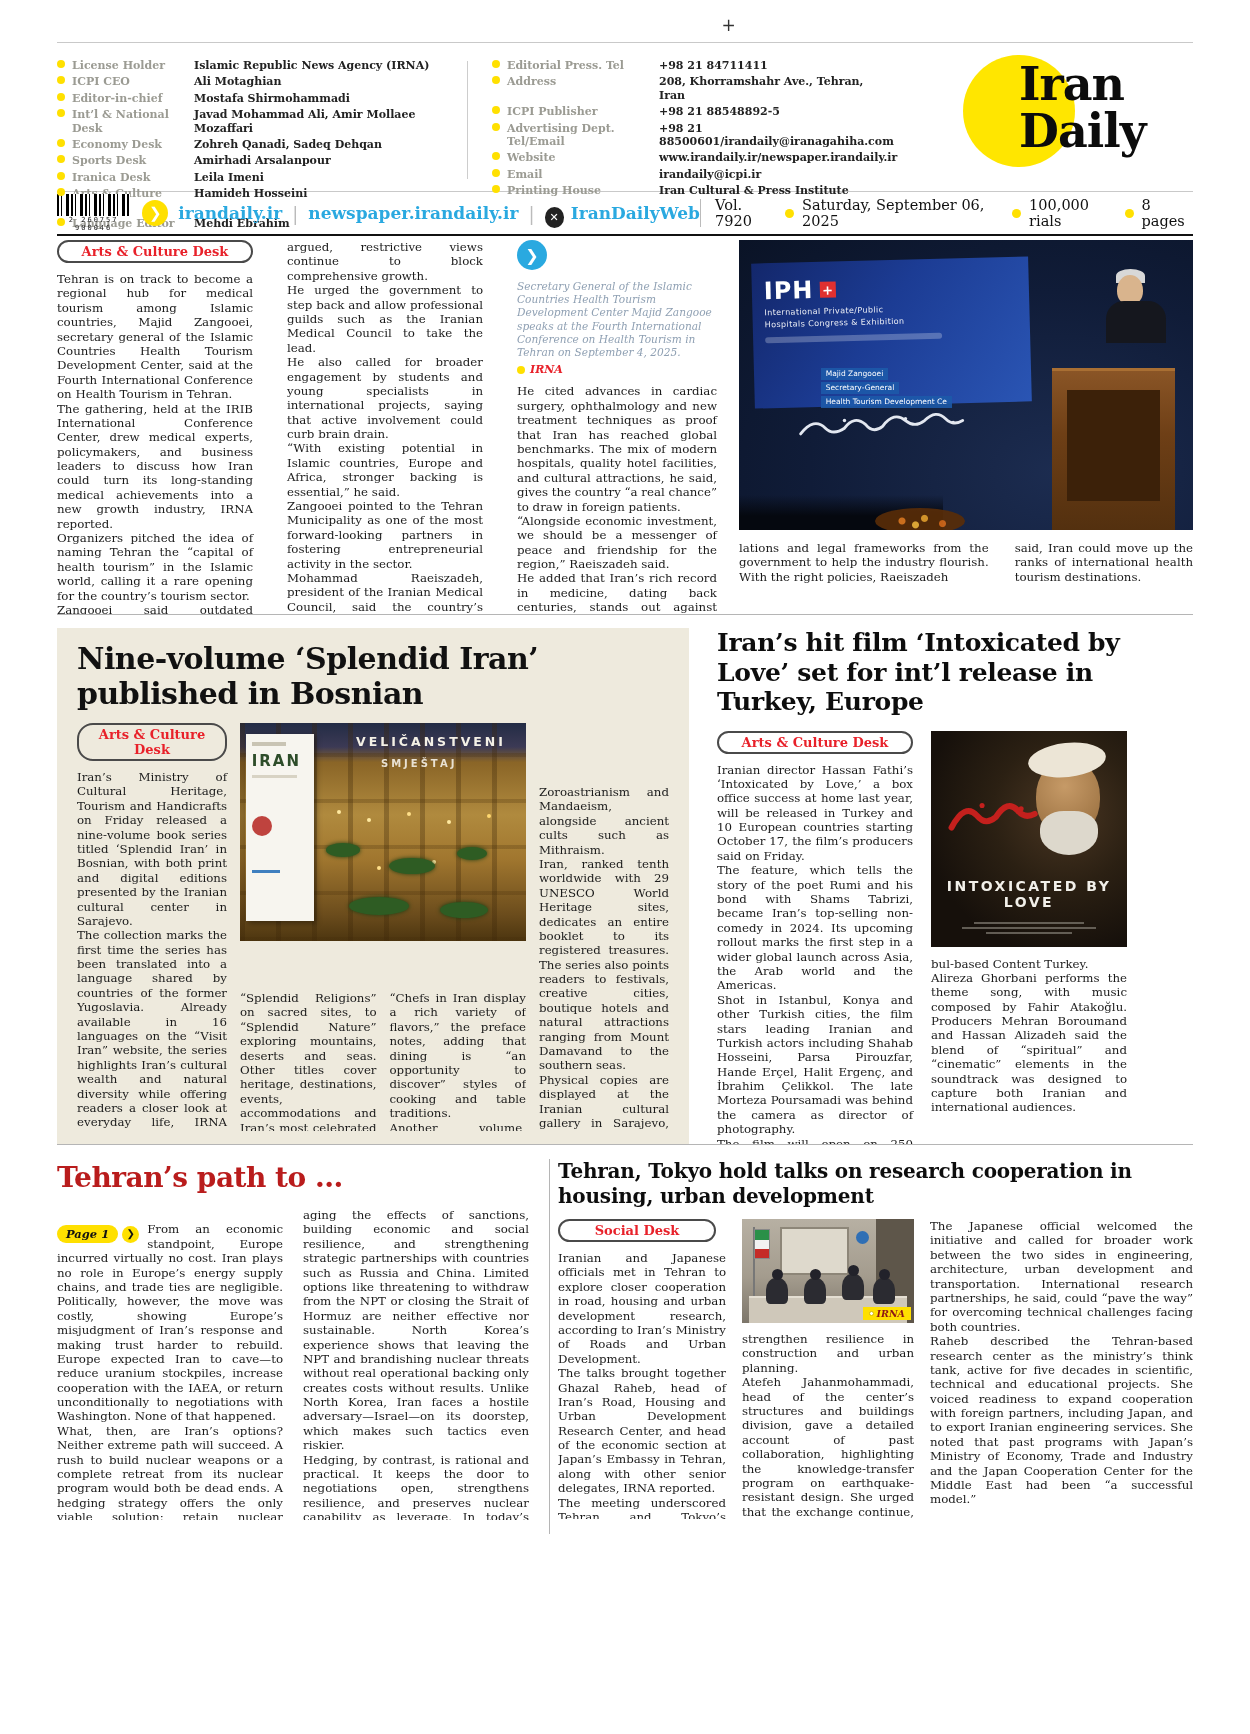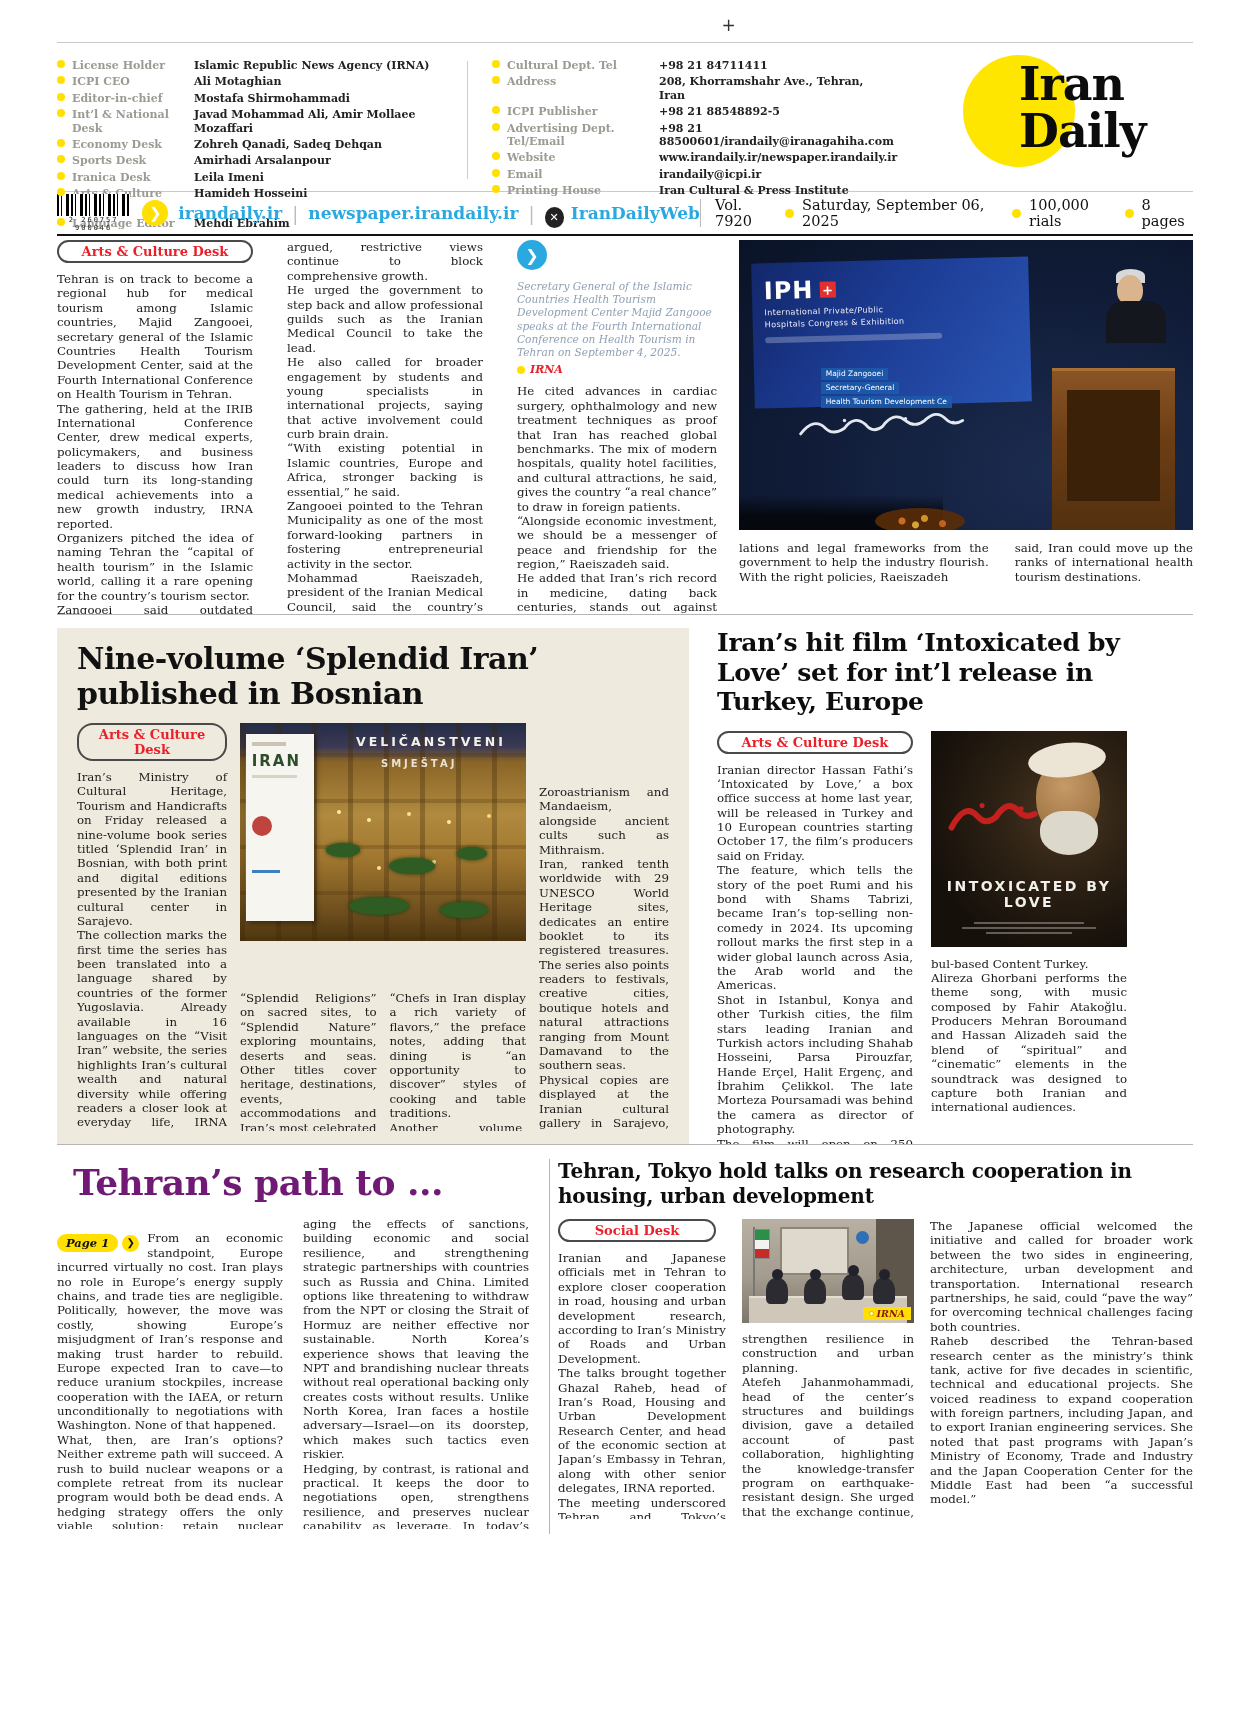--- a/index.html
+++ b/index.html
@@ -139,21 +139,21 @@
   .p3-beard { position:absolute; left:4px; bottom:-18px; width:58px; height:44px; border-radius:45% 45% 55% 55%; background:#ddd8cc; }
   .p3-callig { position:absolute; left:6%; top:22%; width:52%; height:38%; }
   .p3-title { position:absolute; left:0; right:0; bottom:17%; text-align:center; color:#f2f0ea; font-family:"DejaVu Sans",sans-serif; font-size:14px; letter-spacing:2.5px; font-weight:bold; }
   .p3-credits { position:absolute; left:10%; right:10%; bottom:6%; display:flex; flex-direction:column; gap:3px; align-items:center; }
   .p3-credits span { display:block; height:2px; background:#8a867c; opacity:.65; }
   .p3-credits span:nth-child(1){ width:70%; } .p3-credits span:nth-child(2){ width:85%; } .p3-credits span:nth-child(3){ width:55%; }
 
   
   .bottom-row { display:flex; margin-top:14px; height:375px; overflow:hidden; }
   .path-sec { width:492px; flex:none; padding-right:20px; }
-  .path-title { font-size:36px; font-weight:bold; letter-spacing:-.5px; margin:2px 0 14px 16px; color:#701a75; }
+  .path-title { font-size:28px; font-weight:bold; letter-spacing:-.5px; margin:2px 0 14px 0; color:#b91c1c; }
   .path-cols { display:flex; gap:20px; height:312px; overflow:hidden; }
   .path-cols > div { flex:1; }
   .page-badge { float:left; display:flex; align-items:center; gap:4px; margin:3px 8px 3px 0; }
   .page-pill { background:#ffe000; border-radius:11px; font-style:italic; font-weight:bold; font-size:11.5px; padding:2px 9px; color:#111; }
   .page-chev { width:17px; height:17px; border-radius:50%; background:#ffe000; color:#111; font-family:"DejaVu Sans",sans-serif; font-size:10px; font-weight:bold; display:flex; align-items:center; justify-content:center; }
 
   .tokyo { flex:1; min-width:0; padding-left:8px; border-left:1px solid #b5b5b5; }
   .tokyo-title { font-size:20px; font-weight:bold; line-height:1.25; margin-bottom:10px; color:#0d0d0d; letter-spacing:-.2px; }
   .tokyo-cols { display:flex; gap:16px; height:300px; overflow:hidden; }
   .t-col1 { width:168px; flex:none; }
@@ -231,21 +231,21 @@
       <div class="m-row">
             <span class="m-dot"></span>
             <span class="m-label">Language Editor</span>
             <span class="m-val">Mehdi Ebrahim</span>
           </div>
     </div>
     <div class="vsep-m"></div>
     <div class="mast-col mid">
       <div class="m-row">
             <span class="m-dot"></span>
-            <span class="m-label">Cultural Dept. Tel</span>
+            <span class="m-label">Editorial Press. Tel</span>
             <span class="m-val">+98 21 84711411</span>
           </div>
       <div class="m-row">
             <span class="m-dot"></span>
             <span class="m-label">Address</span>
             <span class="m-val">208, Khorramshahr Ave., Tehran, Iran</span>
           </div>
       <div class="m-row">
             <span class="m-dot"></span>
             <span class="m-label">ICPI Publisher</span>

